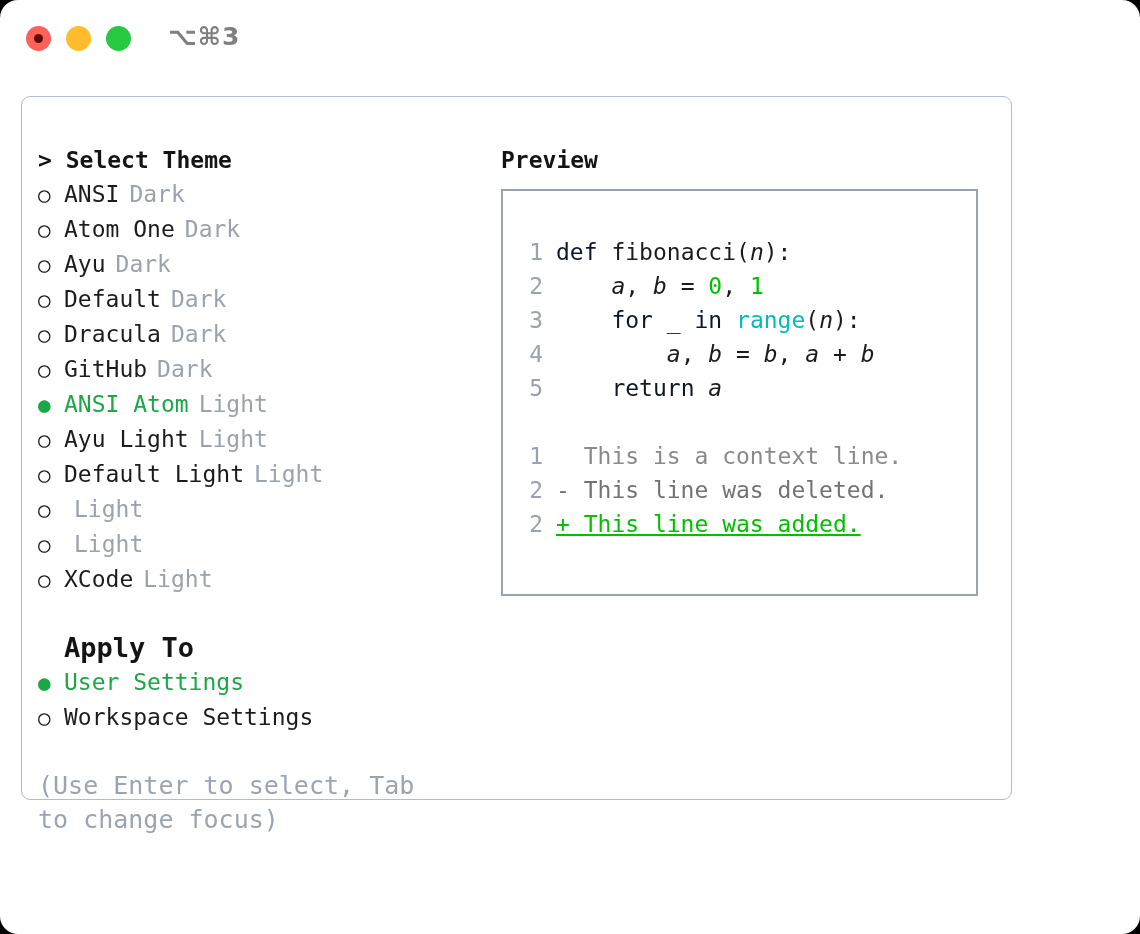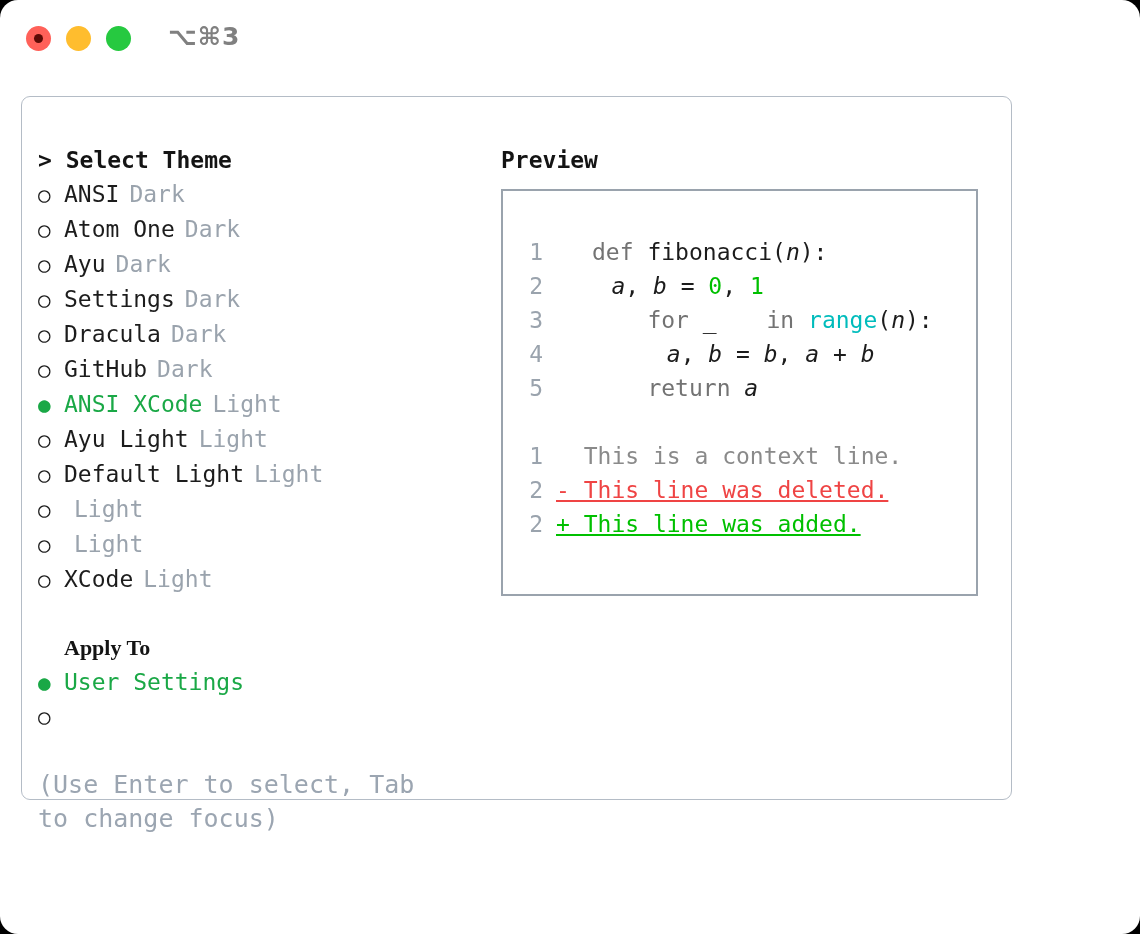--- a/index.html
+++ b/index.html
@@ -127,27 +127,26 @@
   }
   .opt-row.selected .opt-bullet { color: #1aa846; }
   .opt-row.selected .opt-label  { color: #1aa846; }
   .opt-label { color: #1c1c1c; }
   .opt-variant {
     color: #9aa3ad;
     margin-left: 10px;
   }
 
   .group-title {
-    font-size: 22px;
+    font-size: 27px;
     line-height: 34px;
     color: #141414;
     font-weight: 700;
     padding-left: 26px;
     white-space: pre;
-    font-family: Liberation Serif, serif;
   }
 
   .spacer-lg { height: 34px; }
   .spacer-md { height: 34px; }
 
   .hint {
     font-size: 25px;
     line-height: 34px;
     color: #9ba5b1;
     width: 410px;
@@ -172,29 +171,29 @@
     white-space: pre;
   }
   .code-line { display: flex; align-items: baseline; white-space: pre; }
   .ln {
     color: #9aa3ad;
     width: 28px;
     flex: 0 0 28px;
     text-align: right;
     margin-right: 13px;
   }
-  .tok-kw   { color: #737373; margin-left: 36px; }
+  .tok-kw   { color: #0f172a; }
   .tok-num  { color: #00c000; }
   .tok-bi   { color: #00bcbc; }
   .tok-id   { color: #1c1c1c; font-style: italic; }
   .tok-pl   { color: #1c1c1c; }
 
   .diff-gap { height: 34px; }
   .diff-ctx { color: #8a8a8a; }
-  .diff-del { color: #ef4444; text-decoration: underline; }
+  .diff-del { color: #737373; }
   .diff-add { color: #00c000; text-decoration: underline; }
 </style>
 </head>
 <body>
 
 <div class="window">
 
   <div class="titlebar">
     <div class="lights">
       <div class="light red"></div>
@@ -207,37 +206,37 @@
   <div class="card">
     <div class="columns">
 
       <div class="col-left">
         <div class="section-title">&gt; Select Theme</div>
 
         <div class="theme-list" id="theme-list">
             <div class="opt-row"><span class="opt-bullet">○</span><span class="opt-label">ANSI</span><span class="opt-variant">Dark</span></div>
             <div class="opt-row"><span class="opt-bullet">○</span><span class="opt-label">Atom One</span><span class="opt-variant">Dark</span></div>
             <div class="opt-row"><span class="opt-bullet">○</span><span class="opt-label">Ayu</span><span class="opt-variant">Dark</span></div>
-            <div class="opt-row"><span class="opt-bullet">○</span><span class="opt-label">Settings</span><span class="opt-variant">Dark</span></div>
+            <div class="opt-row"><span class="opt-bullet">○</span><span class="opt-label">Default</span><span class="opt-variant">Dark</span></div>
             <div class="opt-row"><span class="opt-bullet">○</span><span class="opt-label">Dracula</span><span class="opt-variant">Dark</span></div>
             <div class="opt-row"><span class="opt-bullet">○</span><span class="opt-label">GitHub</span><span class="opt-variant">Dark</span></div>
-            <div class="opt-row selected"><span class="opt-bullet">●</span><span class="opt-label">ANSI XCode</span><span class="opt-variant">Light</span></div>
+            <div class="opt-row selected"><span class="opt-bullet">●</span><span class="opt-label">ANSI Atom</span><span class="opt-variant">Light</span></div>
             <div class="opt-row"><span class="opt-bullet">○</span><span class="opt-label">Ayu Light</span><span class="opt-variant">Light</span></div>
             <div class="opt-row"><span class="opt-bullet">○</span><span class="opt-label">Default Light</span><span class="opt-variant">Light</span></div>
             <div class="opt-row"><span class="opt-bullet">○</span><span class="opt-variant">Light</span></div>
             <div class="opt-row"><span class="opt-bullet">○</span><span class="opt-variant">Light</span></div>
             <div class="opt-row"><span class="opt-bullet">○</span><span class="opt-label">XCode</span><span class="opt-variant">Light</span></div>
           </div>
 
         <div class="spacer-lg"></div>
 
         <div class="group-title">Apply To</div>
         <div class="apply-list" id="apply-list">
             <div class="opt-row selected"><span class="opt-bullet">●</span><span class="opt-label">User Settings</span></div>
-            <div class="opt-row"><span class="opt-bullet">○</span></div>
+            <div class="opt-row"><span class="opt-bullet">○</span><span class="opt-label">Workspace Settings</span></div>
           </div>
 
         <div class="spacer-md"></div>
 
         <div class="hint">(Use Enter to select, Tab to change focus)</div>
       </div>
 
       <div class="col-right">
         <div class="section-title">Preview</div>
 

